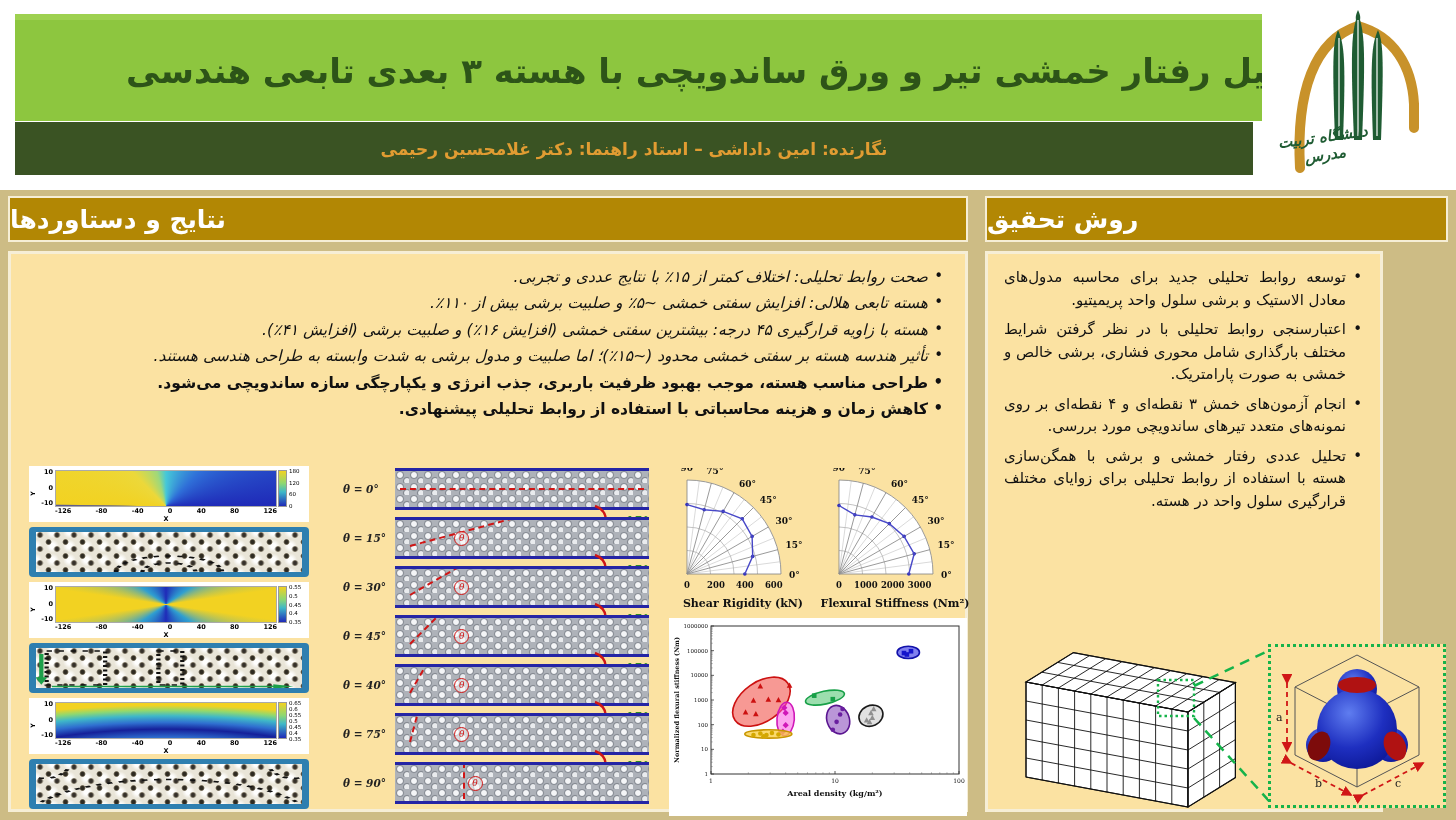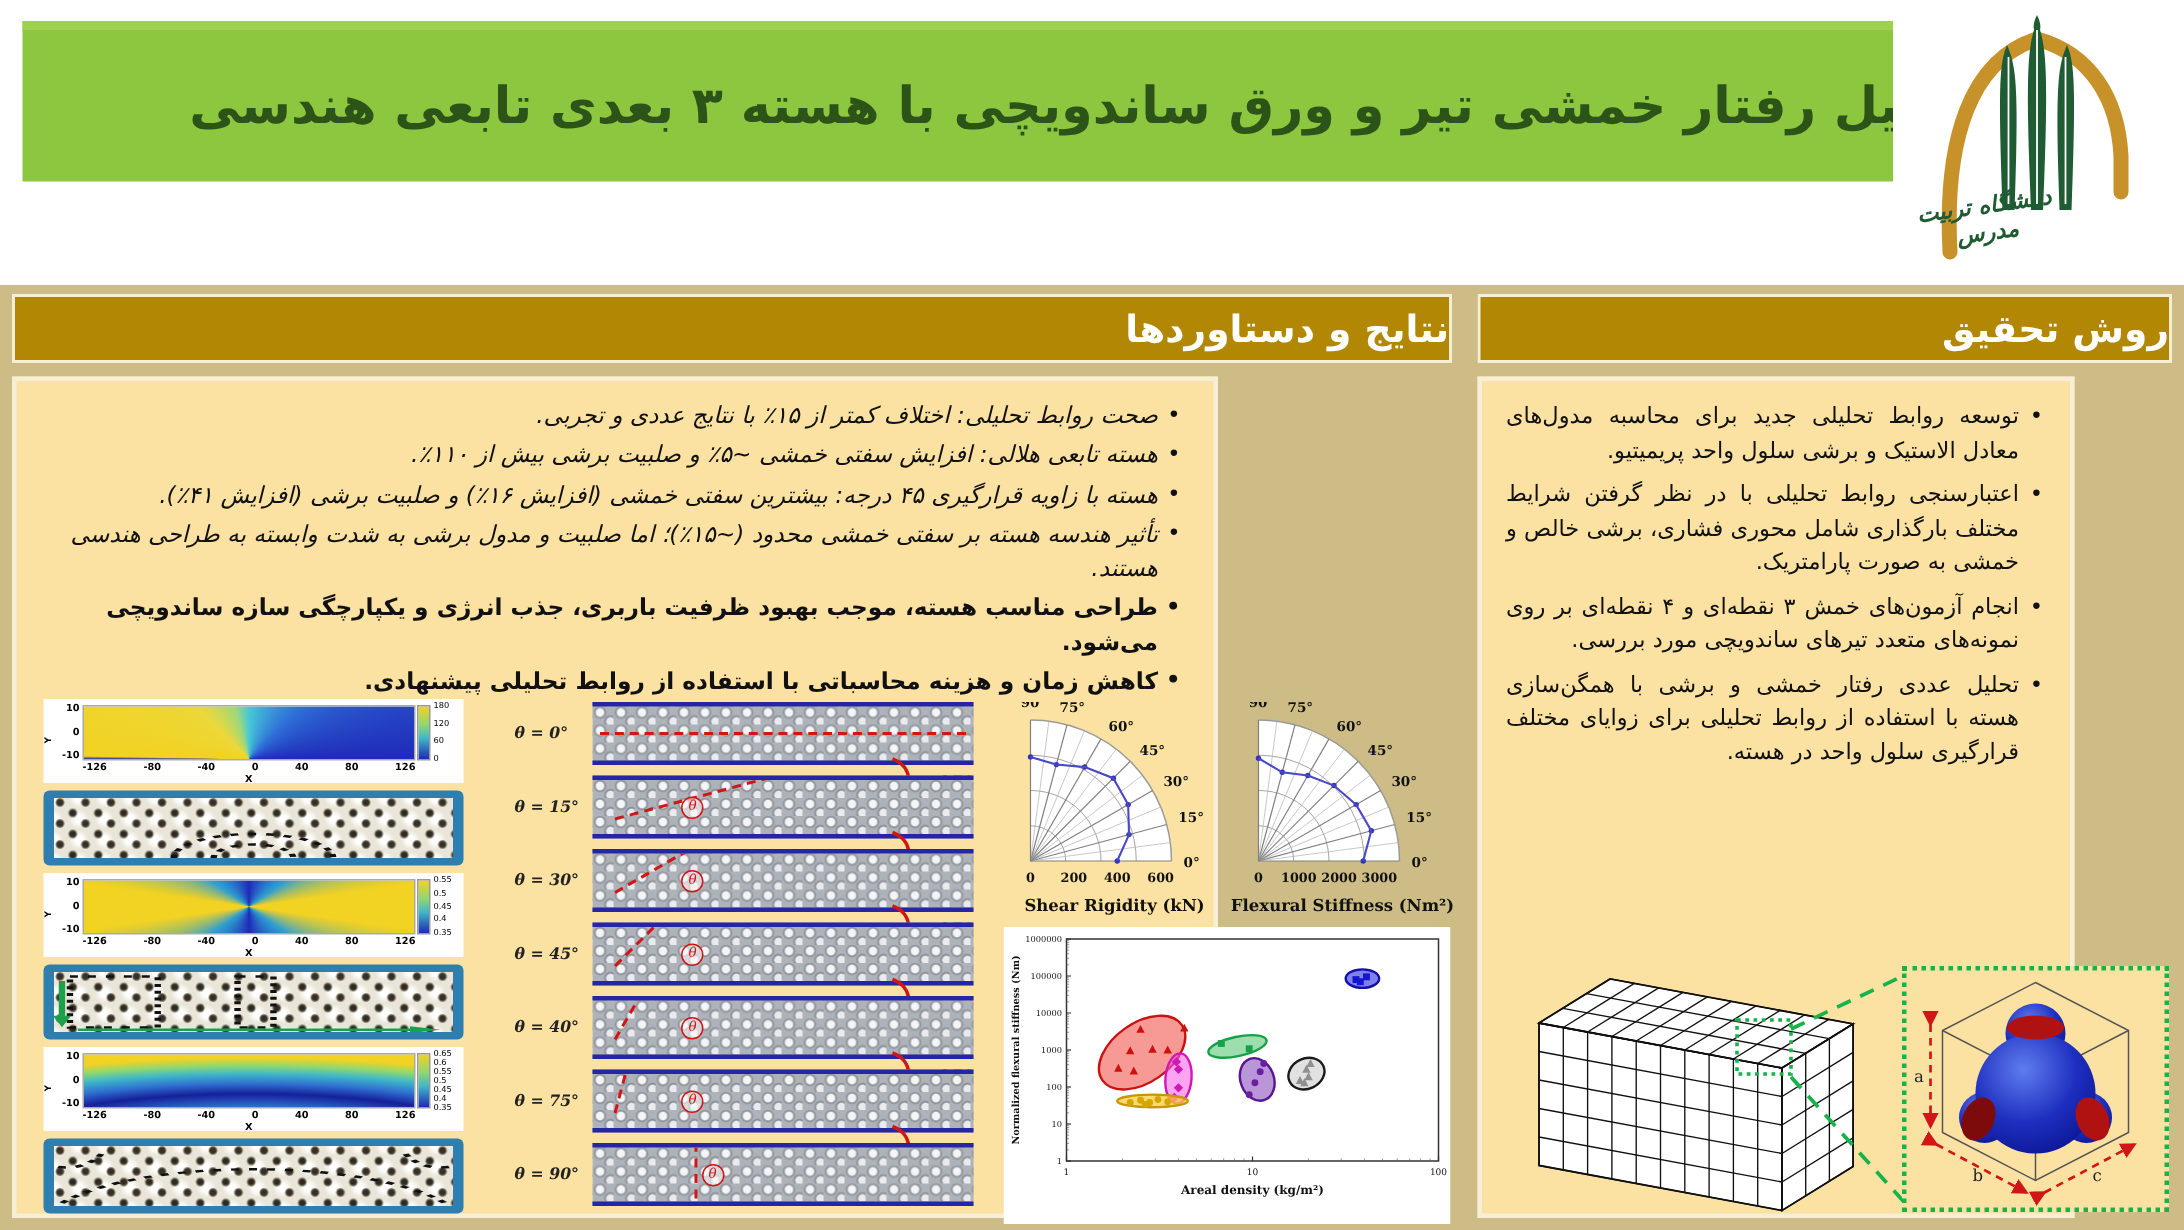--- a/index.html
+++ b/index.html
@@ -4,26 +4,26 @@
 <style>
   html,body{margin:0;padding:0;background:#8a8a8a;}
   .poster{position:relative;width:1456px;height:820px;background:#cdbc85;font-family:"DejaVu Sans",sans-serif;overflow:hidden;}
   .top-band{position:absolute;left:0;top:0;width:1456px;height:190px;background:#ffffff;}
   .banner{position:absolute;left:15px;top:14px;width:1414px;height:101px;background:#8dc63f;border-top:6px solid #9ed150;display:flex;align-items:center;justify-content:center;}
   .banner h1{margin:0;font-size:34px;font-weight:bold;color:#2d5418;direction:rtl;letter-spacing:0;}
   .author-strip{position:absolute;left:15px;top:122px;width:1238px;height:53px;background:#3a5323;display:flex;align-items:center;justify-content:center;}
   .author-strip span{color:#e19c32;font-weight:bold;font-size:17px;direction:rtl;}
   .logo{position:absolute;left:1262px;top:0;width:194px;height:190px;background:#fff;}
   .logo-cal{position:absolute;left:2px;top:128px;width:120px;color:#1f5c33;font-size:15px;font-weight:bold;font-style:italic;direction:rtl;transform:rotate(-8deg);text-align:center;}
-  .panel-header{position:absolute;height:46px;background:#b28704;border:2px solid #f6eed6;display:flex;align-items:center;justify-content:flex-end;box-sizing:border-box;}
+  .panel-header{position:absolute;height:46px;background:#b28704;border:2px solid #f6eed6;display:flex;align-items:center;justify-content:flex-start;box-sizing:border-box;}
   .panel-header span{color:#ffffff;font-size:25px;font-weight:bold;direction:rtl;}
   .results-header{left:8px;top:196px;width:960px;}
   .method-header{left:985px;top:196px;width:463px;}
   .panel-body{position:absolute;background:#fbe2a2;border:3px solid #f6eed6;box-sizing:border-box;}
-  .results-body{left:8px;top:251px;width:804px;height:561px;padding-left:36px;}
+  .results-body{left:8px;top:251px;width:960px;height:561px;padding-left:36px;}
   .method-body{left:985px;top:251px;width:398px;height:561px;}
   ul.blist{position:absolute;margin:0;padding:0;list-style:none;direction:rtl;color:#111;}
   .results-body ul.blist{top:12px;right:20px;left:20px;}
   .results-body li{position:relative;padding-right:17px;font-size:15.5px;margin-bottom:4px;line-height:1.45;text-align:right;}
   .results-body li.em{font-style:italic;}
   .results-body li.b{font-weight:bold;}
   .method-body ul.blist{top:12px;right:16px;left:16px;}
   .method-body li{position:relative;padding-right:18px;font-size:15px;margin-bottom:7px;line-height:1.5;text-align:justify;}
   ul.blist li::before{content:"\2022";position:absolute;right:2px;top:0;font-size:15px;}
   
@@ -66,20 +66,23 @@
   #unit-box{position:absolute;right:0;top:4px;width:178px;height:164px;border:3px dotted #15b34a;box-sizing:border-box;background:#fbe2a2;}
   .conn{position:absolute;left:0;top:0;pointer-events:none;}
 </style>
 </head>
 <body>
 
 <div class="poster">
   <div class="top-band">
     <div class="banner">
       <h1>تحلیل رفتار خمشی تیر و ورق ساندویچی با هسته ۳ بعدی تابعی هندسی</h1>
+    </div>
+    <div class="author-strip">
+      <span>نگارنده: امین داداشی – استاد راهنما: دکتر غلامحسین رحیمی</span>
     </div>
     <div class="logo">
       <svg width="194" height="190" viewBox="0 0 194 190">
         <path d="M38,168 C34,92 52,40 96,26" fill="none" stroke="#c8922a" stroke-width="10" stroke-linecap="round"></path>
         <path d="M96,26 C132,36 150,66 152,104 L152,128" fill="none" stroke="#c8922a" stroke-width="10" stroke-linecap="round"></path>
         <g fill="#1f5c33">
           <path d="M96,14 C102,30 104,44 100,140 L92,140 C88,44 90,30 96,14 Z"></path>
           <path d="M76,30 C82,44 84,56 81,140 L73,140 C70,56 71,42 76,30 Z"></path>
           <path d="M116,30 C121,42 122,56 119,140 L111,140 C108,56 110,44 116,30 Z"></path>
           <path d="M96,10 C99,16 99,20 96,24 C93,20 93,16 96,10 Z"></path>

